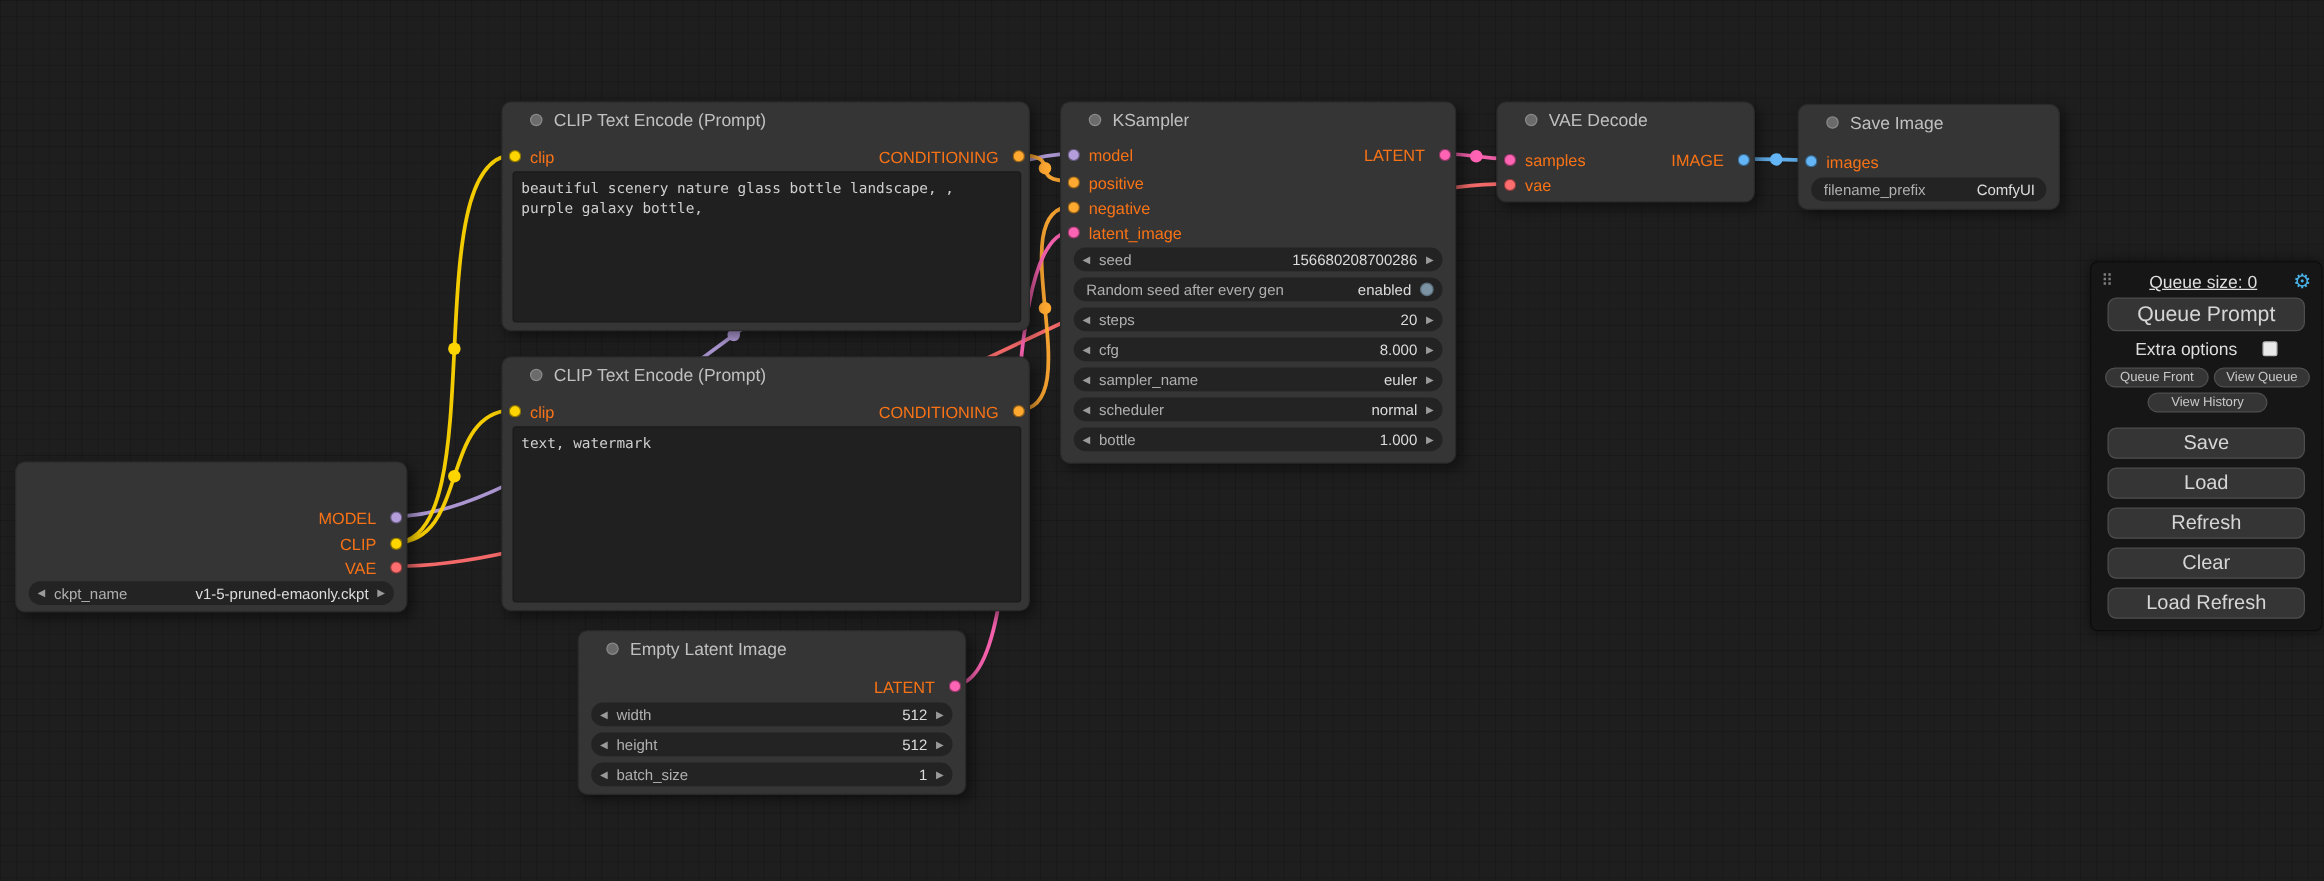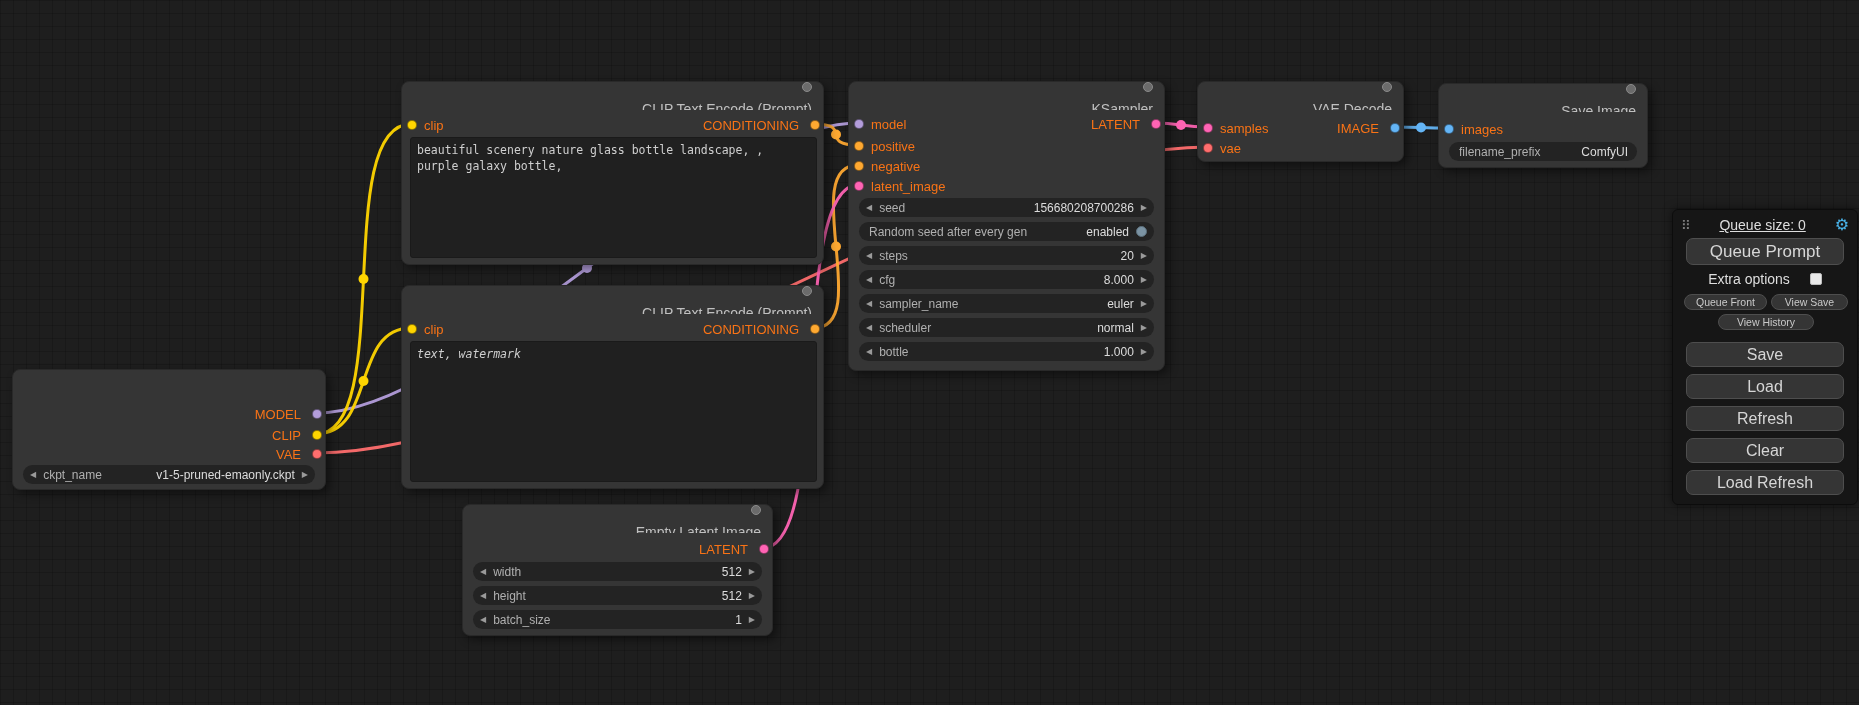--- a/index.html
+++ b/index.html
@@ -16,21 +16,21 @@
   .wires{position:absolute;left:0;top:0;z-index:1;}
   .wires path{fill:none;stroke:var(--c,#888);stroke-width:3;stroke-linecap:round;opacity:.95;}
   .wires circle{fill:var(--c,#888);}
 
   .node{
     position:absolute;z-index:2;background:#353535;border-radius:8px;
     border:1px solid #292929;
     box-shadow:4px 4px 10px rgba(0,0,0,.45);
     box-sizing:border-box;
   }
-  .ntitle{height:28px;display:flex;align-items:flex-end;gap:9px;padding:0 11px;flex-direction:column;}
+  .ntitle{height:28px;display:flex;align-items:center;gap:9px;padding:0 22px;}
   .cdot{width:10px;height:10px;border-radius:50%;background:#6b6b6b;border:1px solid #8a8a8a;box-sizing:border-box;flex:none;}
   .ttext{font-size:14px;color:#c0c0c0;white-space:nowrap;overflow:hidden;}
   .slot-label{position:absolute;font-size:13px;line-height:13px;color:#f97316;white-space:nowrap;}
   .slot-label.out{text-align:right;}
   .dot{position:absolute;width:10px;height:10px;border-radius:50%;background:var(--c,#888);border:1px solid rgba(0,0,0,.45);box-sizing:border-box;z-index:3;}
 
   .widget{
     position:absolute;left:10px;right:10px;height:19px;background:#232323;
     border-radius:10px;display:flex;align-items:center;padding:0 7px;
     box-sizing:border-box;font-size:12px;color:#b0b0b0;
@@ -127,21 +127,21 @@
 
   <div class="node" style="left:401px;top:285px;width:423px;height:204px">
     <div class="ntitle">
       <span class="cdot"></span>
       <span class="ttext">CLIP Text Encode (Prompt)</span>
     </div>
     <span class="dot" style="left: 5px; top: 38px; --c: #FFD500;"></span>
     <span class="slot-label" style="left:22px;top:37px">clip</span>
     <span class="slot-label out" style="right:24px;top:37px">CONDITIONING</span>
     <span class="dot" style="left: 408px; top: 38px; --c: #FFA931;"></span>
-    <textarea class="prompt" style="top: 55px; width: 407px; height: 141px; font-style: italic;" spellcheck="false">text, watermark</textarea>
+    <textarea class="prompt" style="top: 55px; width: 407px; height: 141px;" spellcheck="false">text, watermark</textarea>
   </div>
 
   <div class="node" style="left:462px;top:504px;width:311px;height:132px">
     <div class="ntitle">
       <span class="cdot"></span>
       <span class="ttext">Empty Latent Image</span>
     </div>
     <span class="slot-label out" style="right:24px;top:38px">LATENT</span>
     <span class="dot" style="left: 296px; top: 39px; --c: #FF64B4;"></span>
     <div class="widget" style="top:57px">
@@ -254,21 +254,21 @@
       <span class="drag-handle">⠿</span>
       <span class="qsize">Queue size: 0</span>
       <span class="gear">⚙</span>
     </div>
     <div class="qbtn big" style="top:28px">Queue Prompt</div>
     <div class="extra-row">
       <span class="extra-label">Extra options</span>
       <span class="checkbox"></span>
     </div>
     <div class="spill" style="left:11px;top:84px;width:83px">Queue Front</div>
-    <div class="spill" style="left:98px;top:84px;width:77px">View Save</div>
+    <div class="spill" style="left:98px;top:84px;width:77px">View Queue</div>
     <div class="spill" style="left:45px;top:104px;width:96px">View History</div>
     <div class="qbtn" style="top:132px">Save</div>
     <div class="qbtn" style="top:164px">Load</div>
     <div class="qbtn" style="top:196px">Refresh</div>
     <div class="qbtn" style="top:228px">Clear</div>
     <div class="qbtn" style="top:260px">Load Refresh</div>
   </div>
 
 </div>
 

